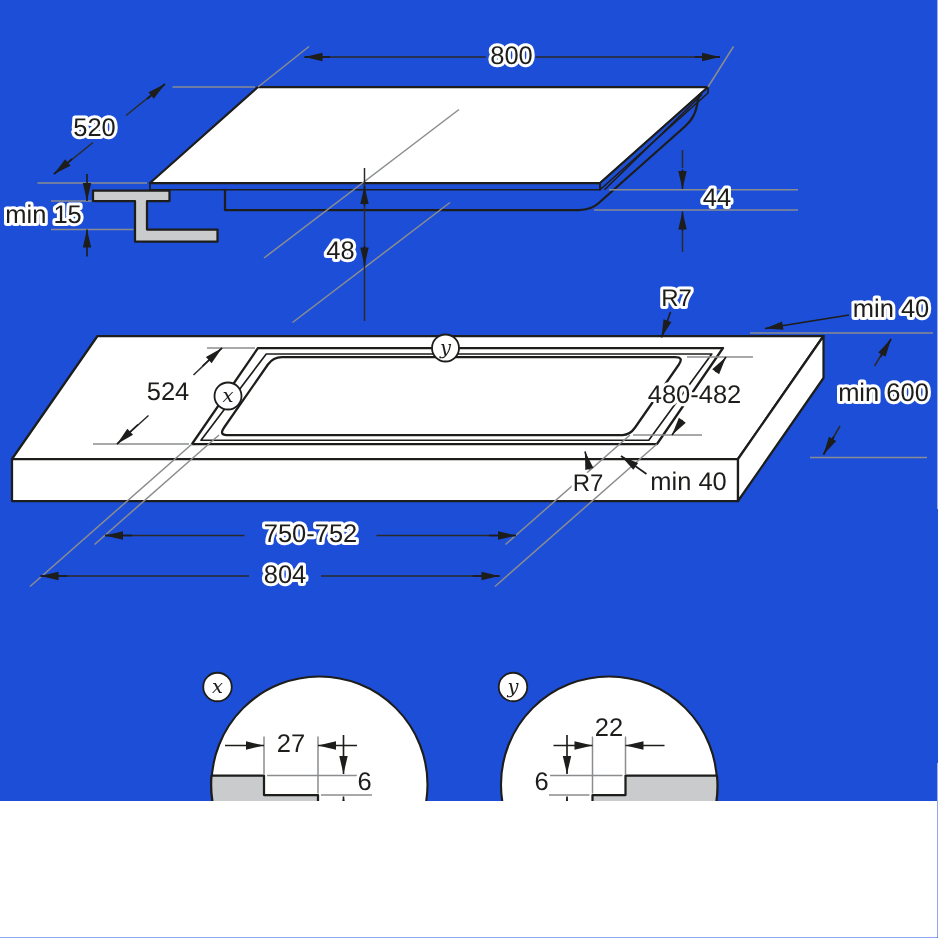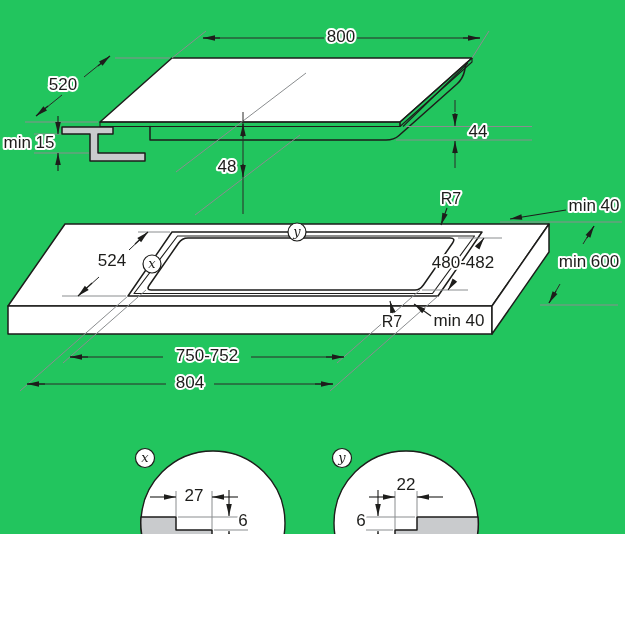--- a/index.html
+++ b/index.html
@@ -1,16 +1,16 @@
 <!DOCTYPE html>
 <html><head>
 <meta charset="utf-8">
 <style>
   html,body{margin:0;padding:0;background:#fff;}
-  .stage{width:625px;height:534px;background:#22c55e;position:relative;overflow:hidden;}
+  .stage{width:625px;height:534px;background:#1d4ed8;position:relative;overflow:hidden;}
   svg{display:block;}
   .outline{fill:none;stroke:#1d1d1b;stroke-width:1.5;stroke-linejoin:round;stroke-linecap:round;}
   .outline2{fill:none;stroke:#1d1d1b;stroke-width:1.1;stroke-linejoin:round;}
   .facefill{fill:#ffffff;stroke:#1d1d1b;stroke-width:1.5;stroke-linejoin:round;}
   .ext{fill:none;stroke:#8a8d8f;stroke-width:1;}
   .dim{fill:none;stroke:#2a2a28;stroke-width:1;}
   .arr-line{fill:none;stroke:#1d1d1b;stroke-width:1.1;}
   .grayfill{fill:#c9cbcd;stroke:#1d1d1b;stroke-width:1.5;stroke-linejoin:round;}
   .lbl{font-family:"Liberation Sans", sans-serif;font-size:17px;fill:#1d1d1b;
        paint-order:stroke;stroke:#ffffff;stroke-width:4px;stroke-linejoin:round;

